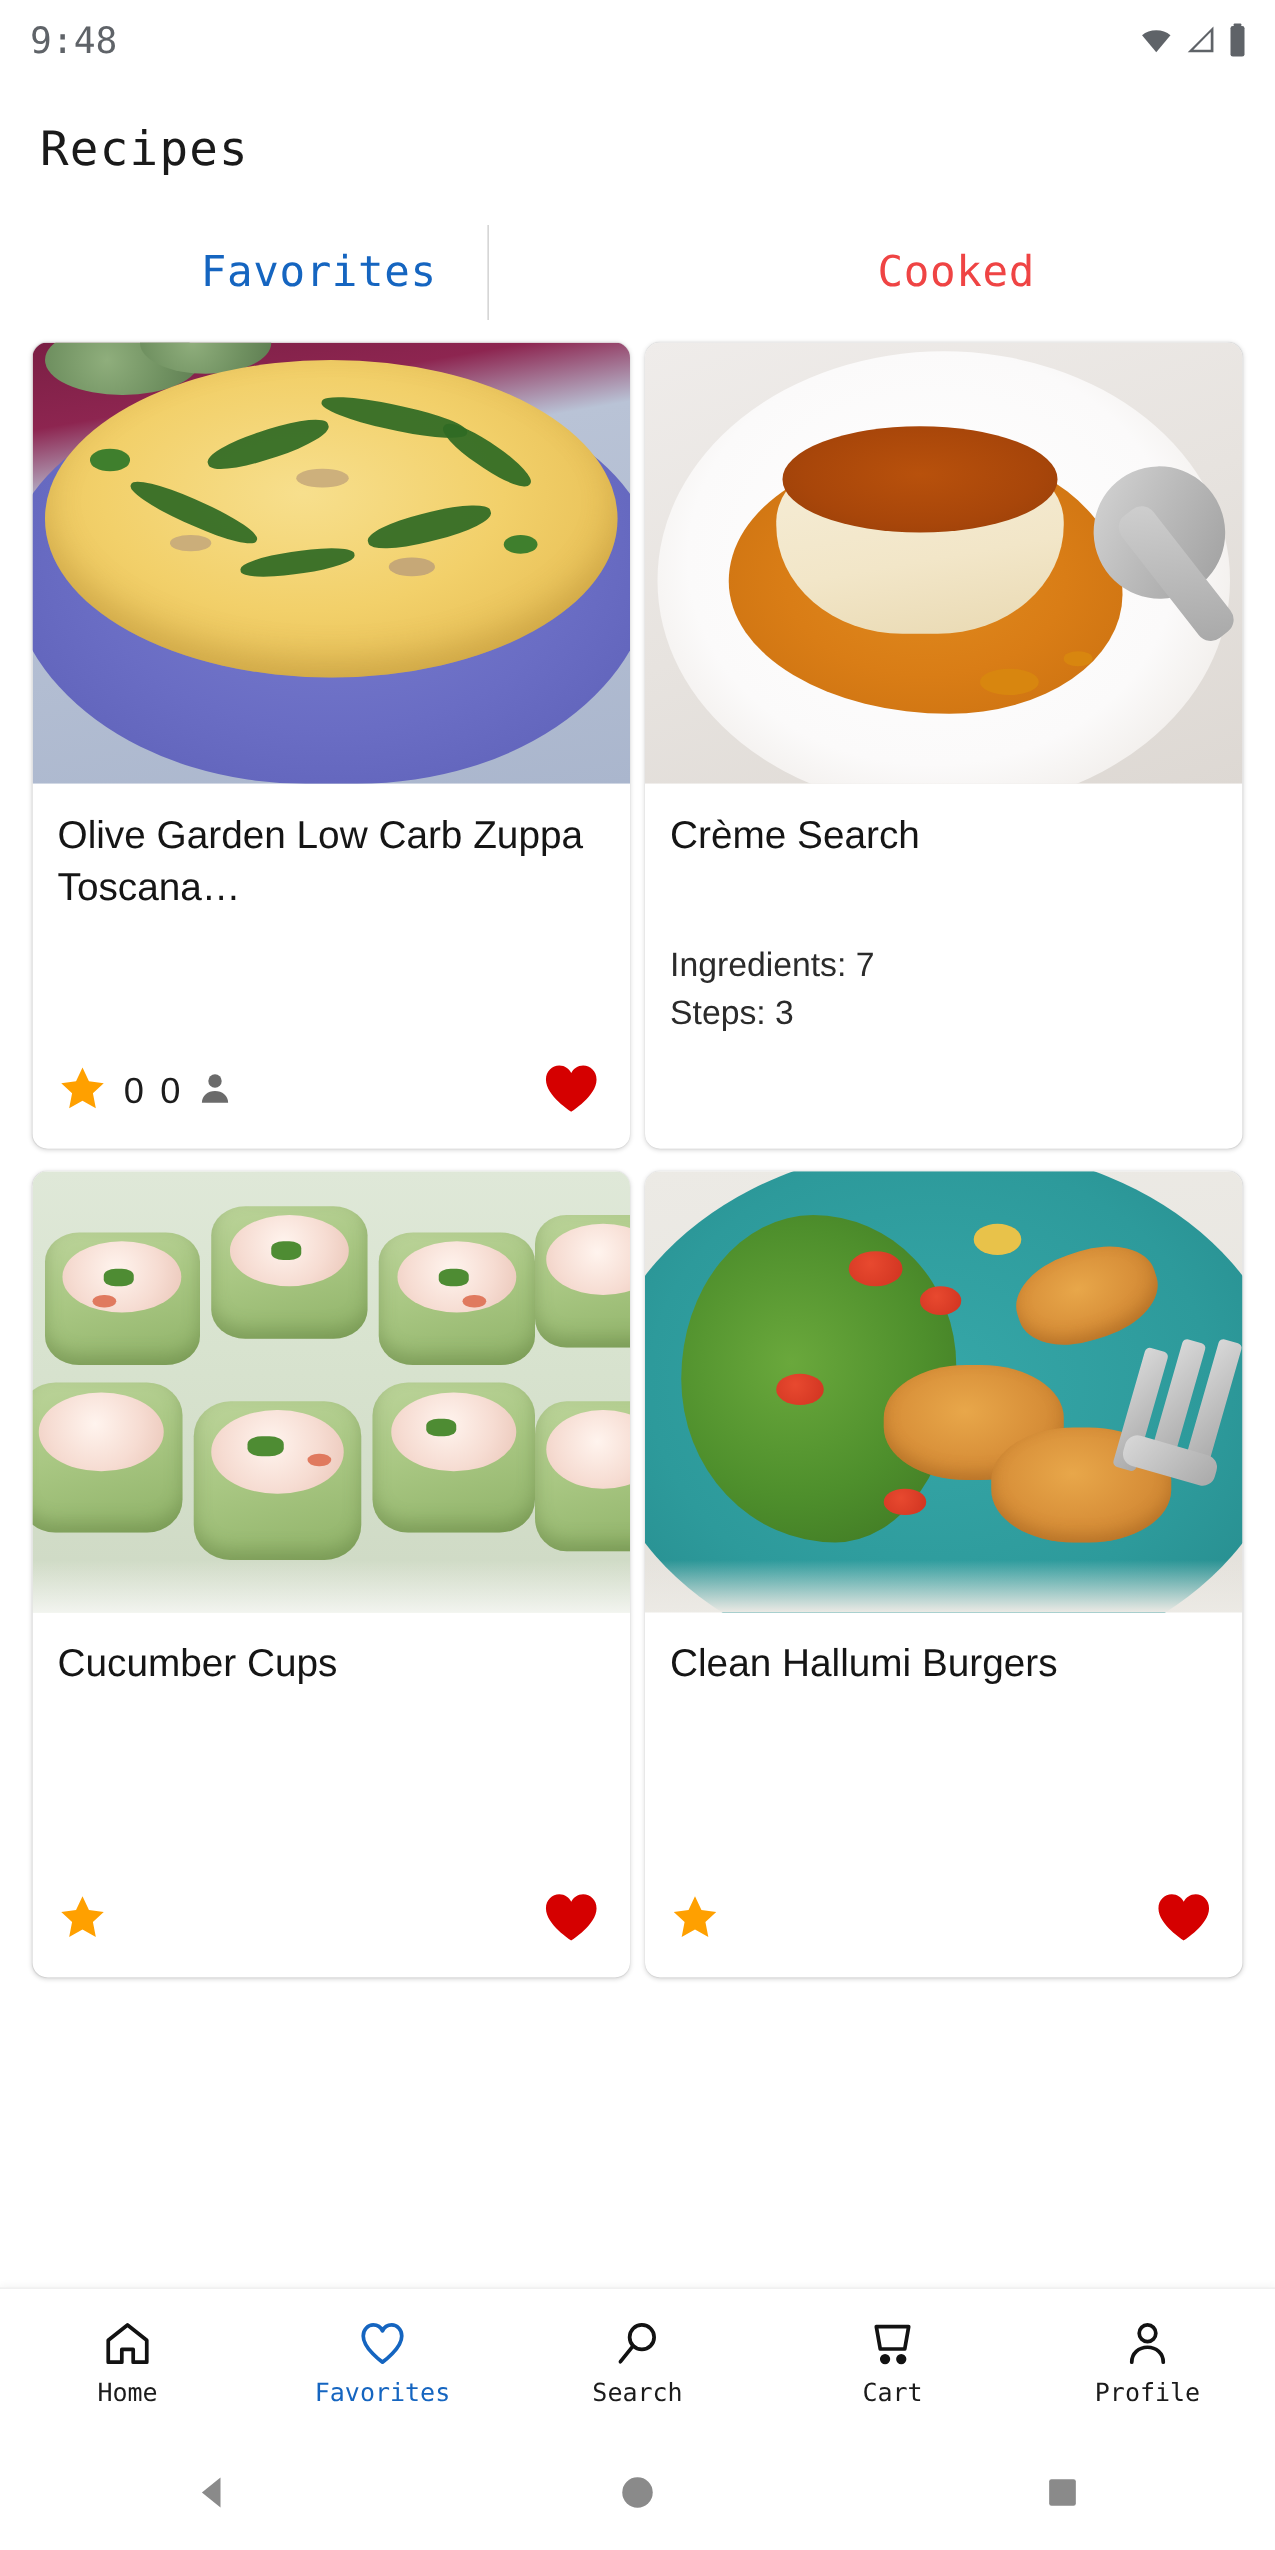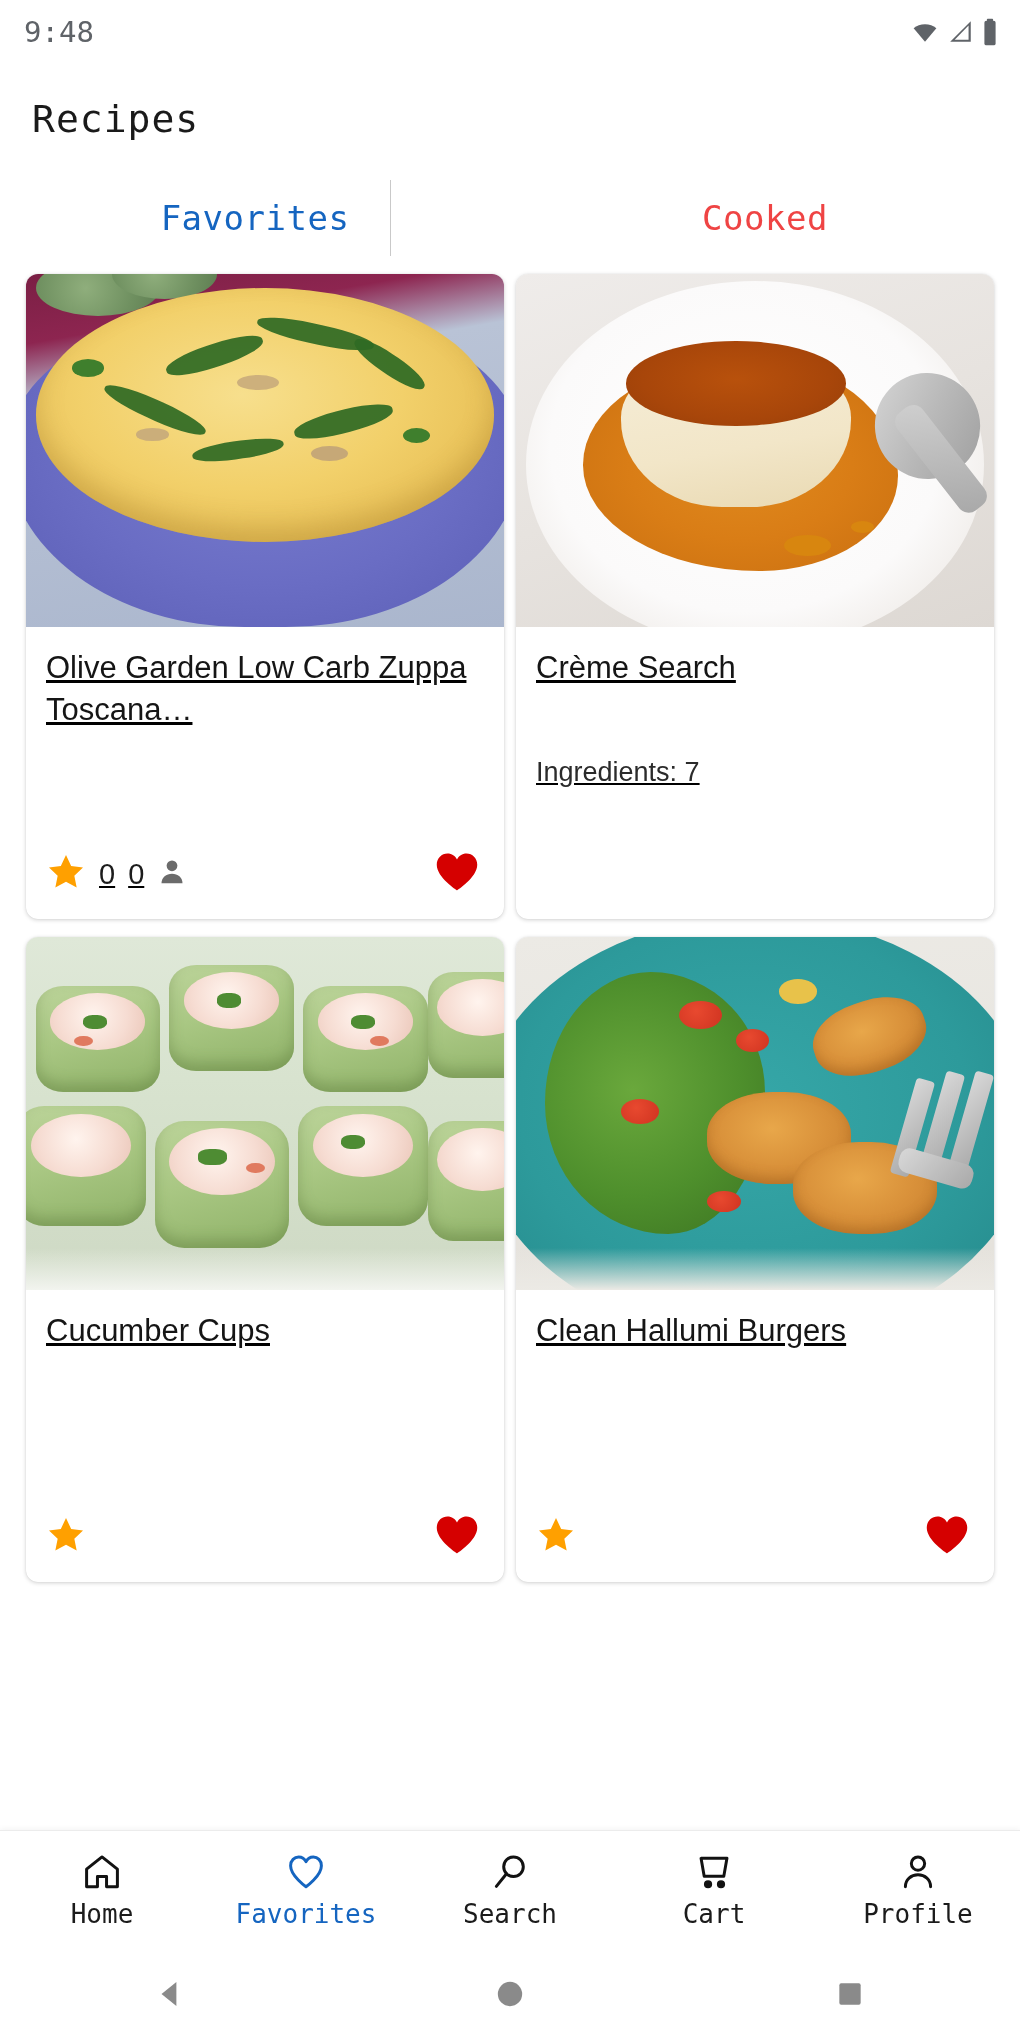--- a/index.html
+++ b/index.html
@@ -75,21 +75,20 @@
     position:absolute;
     left:0; right:0;
     top:262px;
     bottom:170px;
     padding:12px 26px;
     display:grid;
     grid-template-columns:1fr 1fr;
     gap:18px 12px;
     align-content:start;
     overflow:hidden;
-    text-decoration:underline;
   }
   .card {
     background:#ffffff;
     border-radius:12px;
     box-shadow:0 1px 4px rgba(0,0,0,0.18), 0 0 1px rgba(0,0,0,0.12);
     overflow:hidden;
     display:flex;
     flex-direction:column;
     height:645px;
   }
@@ -252,21 +251,21 @@
   .navitem {
     flex:1;
     display:flex;
     flex-direction:column;
     align-items:center;
     justify-content:center;
     gap:6px;
   }
   .navitem .label {
     font-family:"DejaVu Sans Mono", monospace;
-    font-size:26px;
+    font-size:20px;
     color:#1b1b1b;
     letter-spacing:0px;
   }
   .navitem.active .label { color:#1565C0; }
   .navitem svg { display:block; }
 
   
   .sysnav {
     position:absolute;
     left:0; right:0; bottom:0;
@@ -374,20 +373,21 @@
         <div class="spoon-bowl"></div>
         <div class="spoon-handle"></div>
         <div style="position:absolute;left:56%;top:74%;width:10%;height:6%;background:#d8860f;border-radius:50%;"></div>
         <div style="position:absolute;left:70%;top:70%;width:5%;height:3.4%;background:#d8860f;border-radius:50%;"></div>
       </div>
     </div>
     <div class="card-body">
       <div class="card-title">Crème Search</div>
       <div class="card-meta">
         <div>Ingredients: 7</div>
+        <div>Steps: 3</div>
       </div>
     </div>
   </div>
 
   <div class="card">
     <div class="card-img">
       <div class="art art-cuke">
         <div class="cuke" style="left:2%;top:14%;width:26%;height:30%;"></div>
         <div class="cuke-fill" style="left:5%;top:16%;width:20%;height:16%;"></div>
         <div class="cuke" style="left:30%;top:8%;width:26%;height:30%;"></div>

